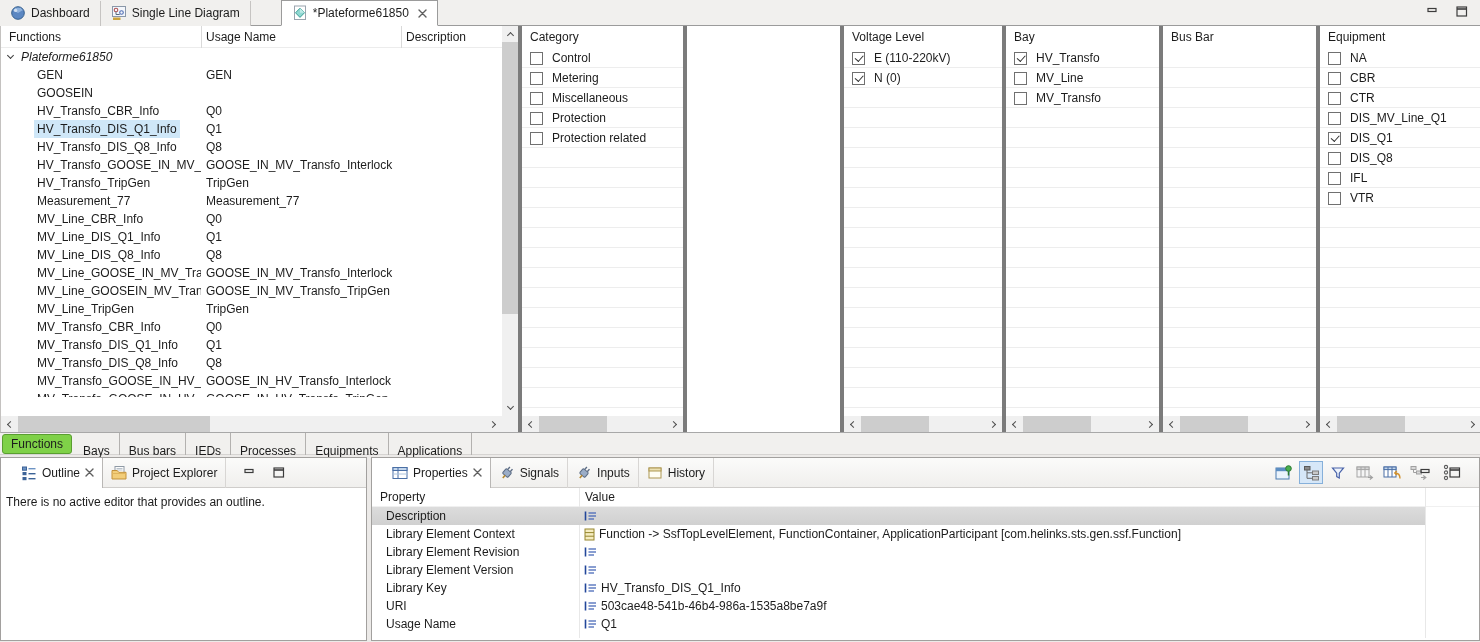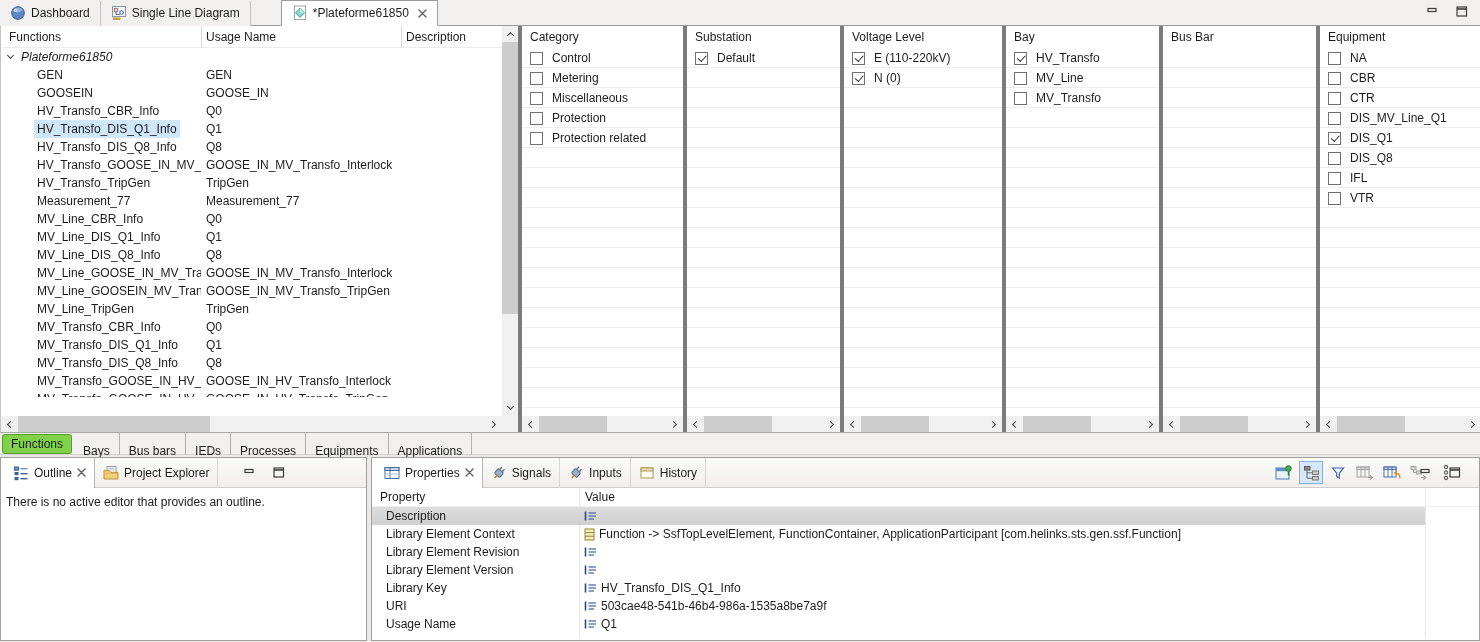--- a/index.html
+++ b/index.html
@@ -73,21 +73,21 @@
 #bottom-tabs { position:absolute; left:0; top:433px; width:1480px; height:22px;
   background:#f1f0ee; display:flex; align-items:center; padding-left:2px; border-bottom:1px solid #d6d4d2; }
 .btab { height:22px; line-height:21px; padding:8px 9px; border-right:1px solid #b3b1af; white-space:nowrap; }
 .btab.active { height:20px; line-height:18px; background:var(--tab-green);
   border:1px solid #5a9e31; border-radius:3px; padding:0 8px; margin-right:2px; }
 
 
 .view-panel { position:absolute; background:#fff; border:1px solid #a2a09e; }
 #outline-panel { left:0; top:457px; width:367px; height:184px; }
 #properties-panel { left:371px; top:457px; width:1109px; height:184px; }
-.vtabbar { position:absolute; left:4px; top:0; right:0; height:30px;
+.vtabbar { position:absolute; left:12px; top:0; right:0; height:30px;
   background:linear-gradient(#fbfbfa,#f0efed); border-bottom:1px solid #cfcdcb; display:flex;align-items:center; }
 .vtab { display:flex; align-items:center; gap:5px; padding:0 8px; height:30px;
   border-right:1px solid #d8d6d4; white-space:nowrap; }
 .vtab.active { background:#fff; border-right:1px solid #b9b7b5; }
 .winbtns { position:absolute; top:9px; display:flex; gap:18px; align-items:center; z-index:3; }
 #outline-winbtns { left:243px; }
 #prop-winbtns { right:18px; }
 #outline-msg { position:absolute; left:5px; top:37px; white-space:nowrap; }
 .vtoolbar { position:absolute; left:900px; top:3px; display:flex; align-items:center; gap:3px; z-index:3; }
 .tbtn { min-width:24px; height:23px; display:flex; align-items:center; justify-content:center; border:1px solid transparent; }
@@ -176,21 +176,20 @@
         <div class="trow">
           <span class="expand"></span>
           <span class="tname"><span class="lbl root">Plateforme61850</span></span>
         </div>
         <div class="trow">
           <span class="tname"><span class="lbl child">GEN</span></span>
           <span class="tusage">GEN</span>
         </div>
         <div class="trow">
           <span class="tname"><span class="lbl child">GOOSEIN</span></span>
-          <span class="tusage">GOOSE_IN</span>
         </div>
         <div class="trow">
           <span class="tname"><span class="lbl child">HV_Transfo_CBR_Info</span></span>
           <span class="tusage">Q0</span>
         </div>
         <div class="trow">
           <span class="tname"><span class="lbl child selected">HV_Transfo_DIS_Q1_Info</span></span>
           <span class="tusage">Q1</span>
         </div>
         <div class="trow">
@@ -296,38 +295,20 @@
           <span class="cb"></span>
           <span>Miscellaneous</span>
         </div>
         <div class="fp-item">
           <span class="cb"></span>
           <span>Protection</span>
         </div>
         <div class="fp-item">
           <span class="cb"></span>
           <span>Protection related</span>
-        </div>
-      </div>
-      <div class="sb fp-hscroll">
-        <div class="sb-btn" style="left:0">
-          <span class="chev left"></span>
-        </div>
-        <div class="sb-thumb" style="left:17px;width:68px;top:0;height:16px"></div>
-        <div class="sb-btn" style="right:0">
-          <span class="chev right"></span>
-        </div>
-      </div>
-    </div>
-    <div class="fpanel" style="left:686px;width:153px">
-      <div class="fp-title">Substation</div>
-      <div class="fp-body">
-        <div class="fp-item">
-          <span class="cb checked"></span>
-          <span>Default</span>
         </div>
       </div>
       <div class="sb fp-hscroll">
         <div class="sb-btn" style="left:0">
           <span class="chev left"></span>
         </div>
         <div class="sb-thumb" style="left:17px;width:68px;top:0;height:16px"></div>
         <div class="sb-btn" style="right:0">
           <span class="chev right"></span>
         </div>

